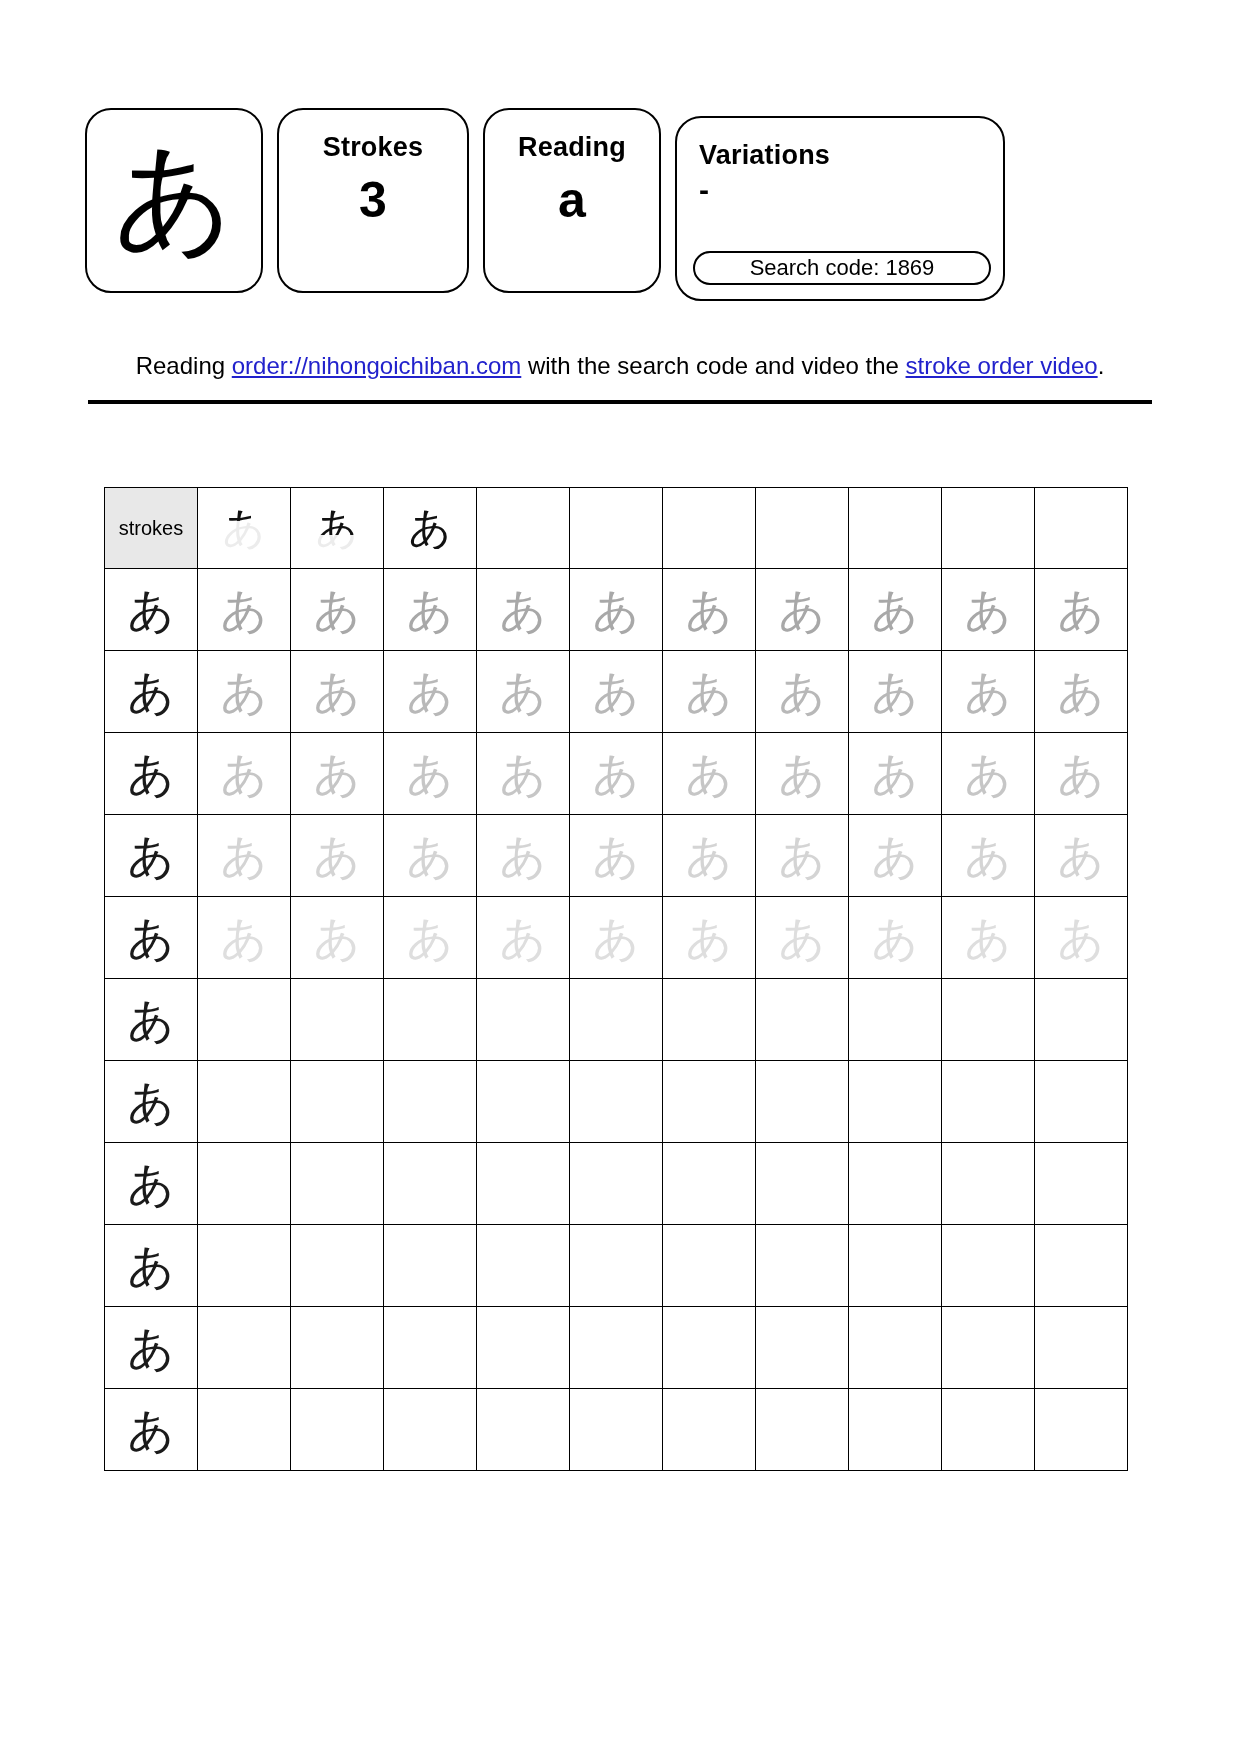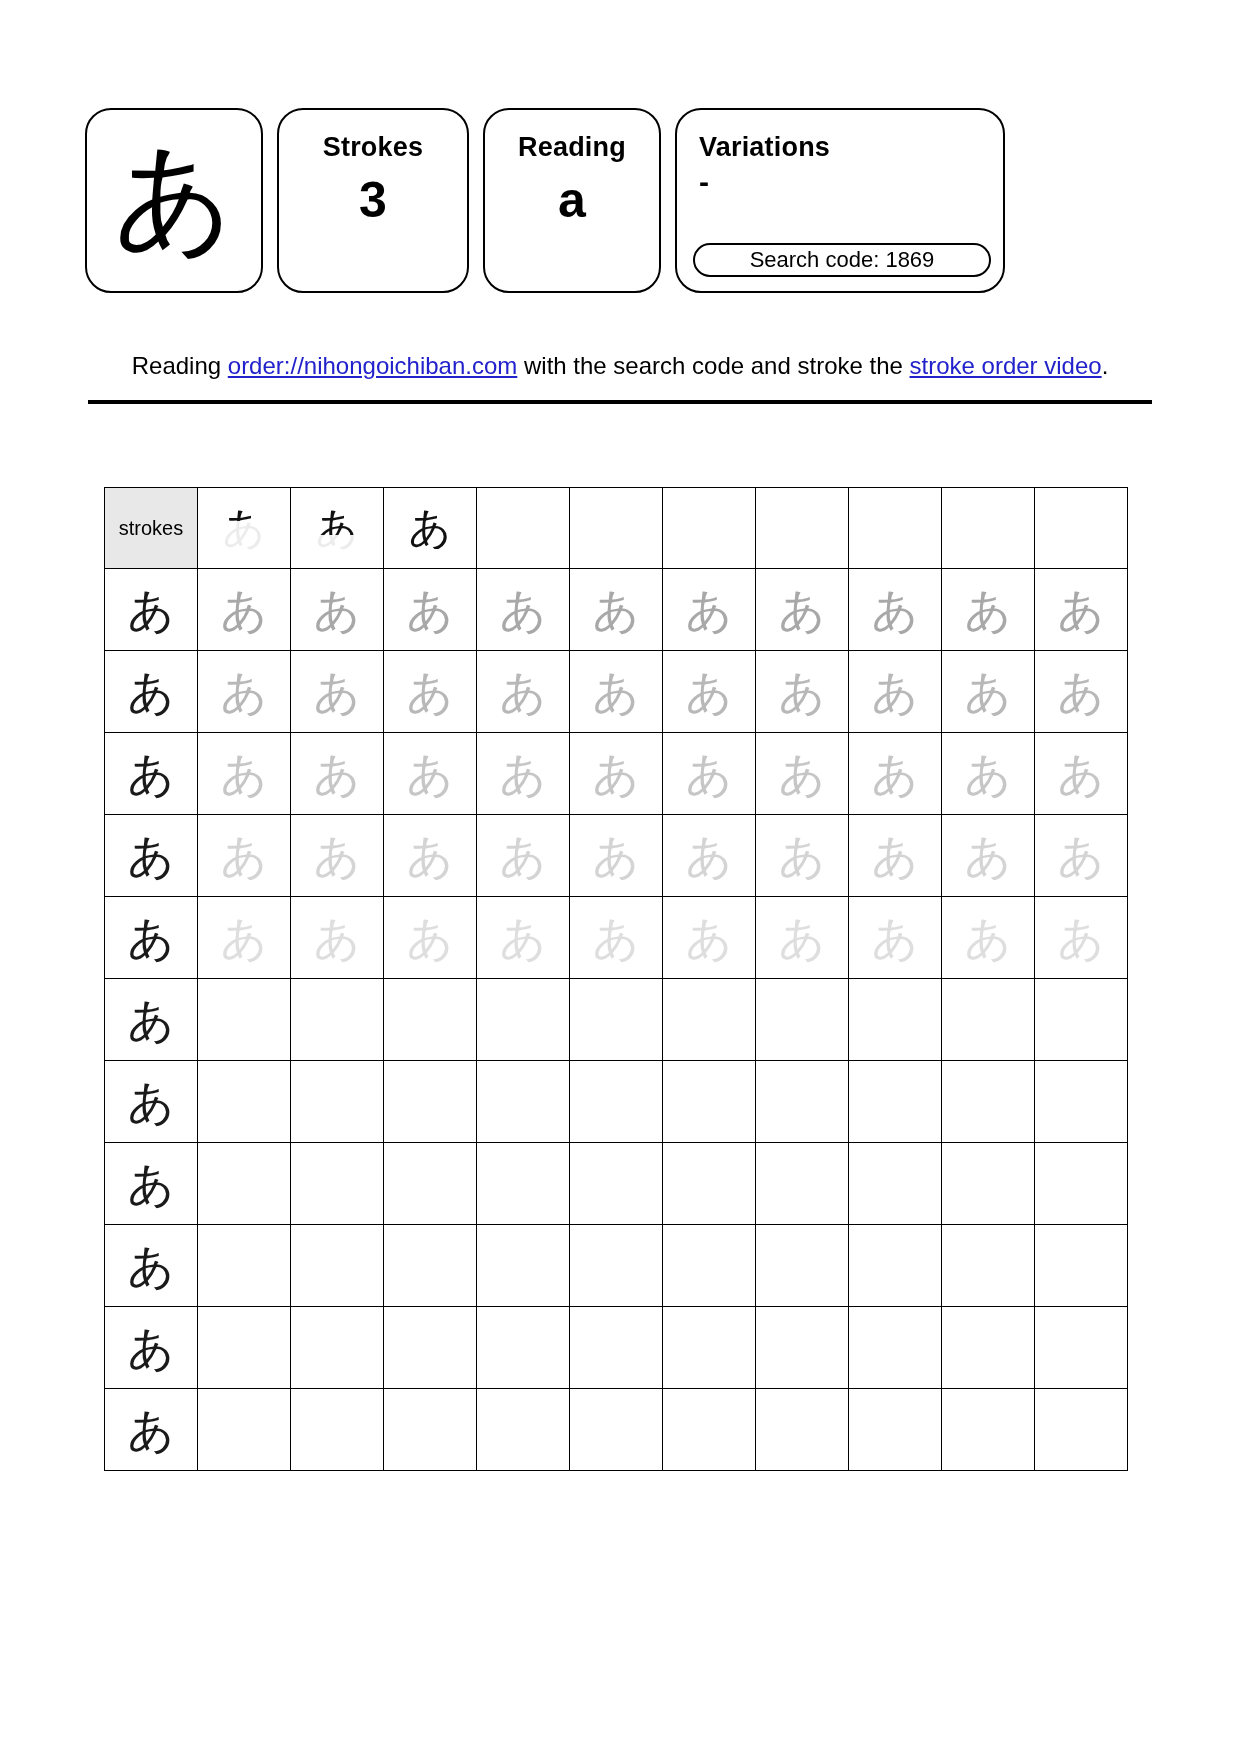--- a/index.html
+++ b/index.html
@@ -51,21 +51,21 @@
   .card-glyph .big-kana {
     font-family: "DejaVu Serif", serif;
     font-size: 118px;
     line-height: 1;
     font-weight: 500;
     transform: translateY(-4px);
   }
 
   .card-strokes { width: 192px; }
   .card-reading { width: 178px; }
-  .card-variations { width: 330px; }
+  .card-variations { width: 330px; margin-top: 8px; }
 
   .card-label {
     font-size: 27px;
     font-weight: bold;
     letter-spacing: 0.2px;
     margin: 22px 0 0 22px;
   }
   .card-strokes .card-label,
   .card-reading .card-label { margin-left: 0; text-align: center; }
 
@@ -220,21 +220,21 @@
       <div class="card-label">Variations</div>
       <div class="card-value">-</div>
       <div class="search-code-pill">
         <span>Search code: 1869</span>
       </div>
     </div>
 
   </div>
 
   <div class="instruction">
-    <span>Reading </span><a href="#">order://nihongoichiban.com</a><span> with the search code and stroke the </span><a href="#">stroke order video</a><span>.</span>
+    <span>Reading </span><a href="#">order://nihongoichiban.com</a><span> with the search code and video the </span><a href="#">stroke order video</a><span>.</span>
   </div>
 
   <div class="rule"></div>
 
   <table class="grid">
     <tbody id="grid-body">
         <tr class="hdr">
           <td class="label-cell"><span>strokes</span></td>
           <td class="stroke-cell">
             <div class="ghost"><span class="kana hdr-kana">あ</span></div>

